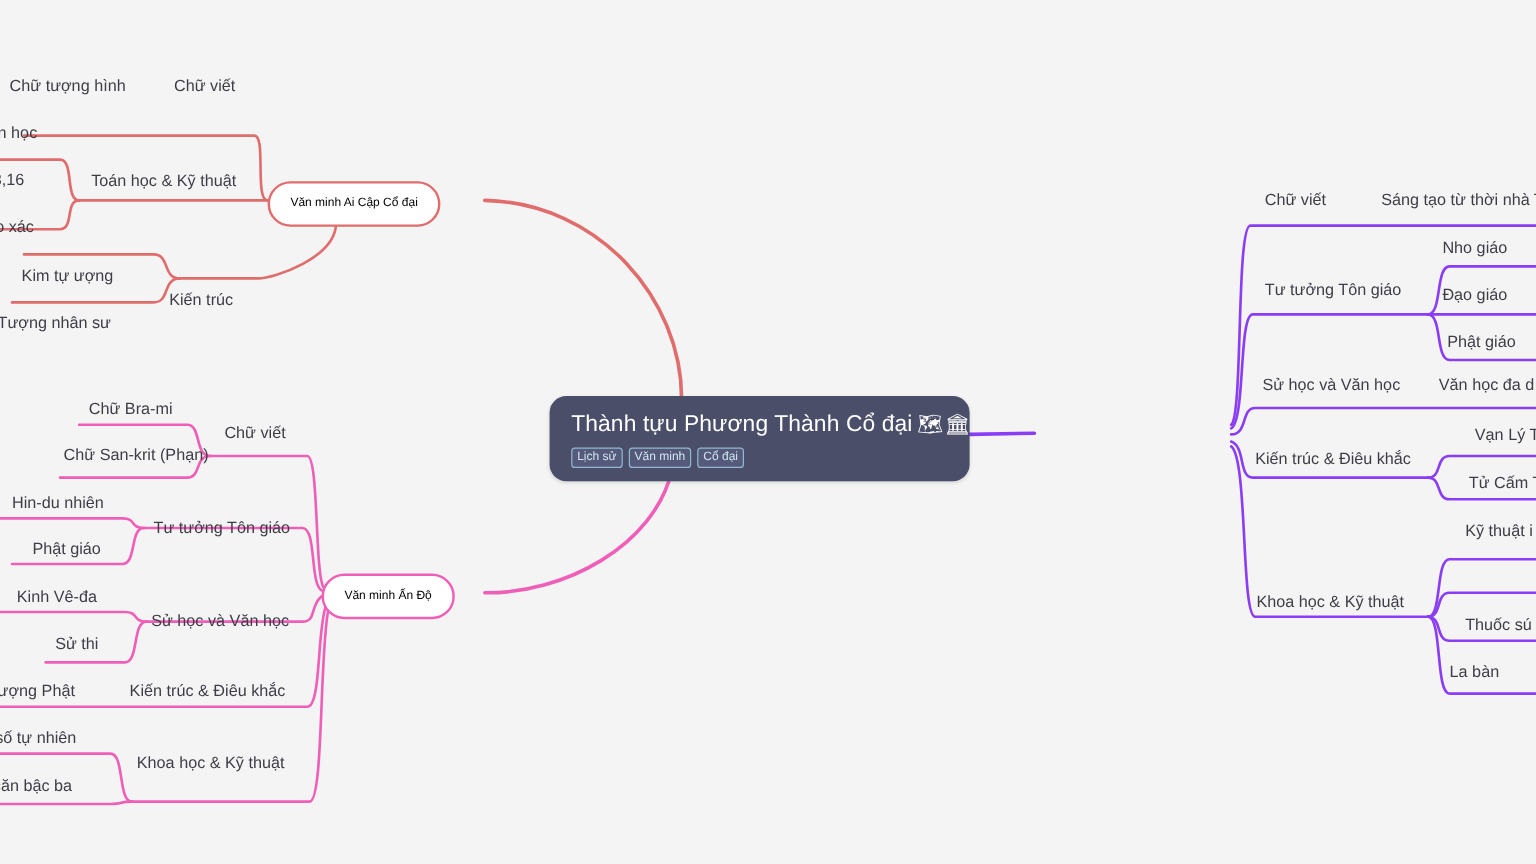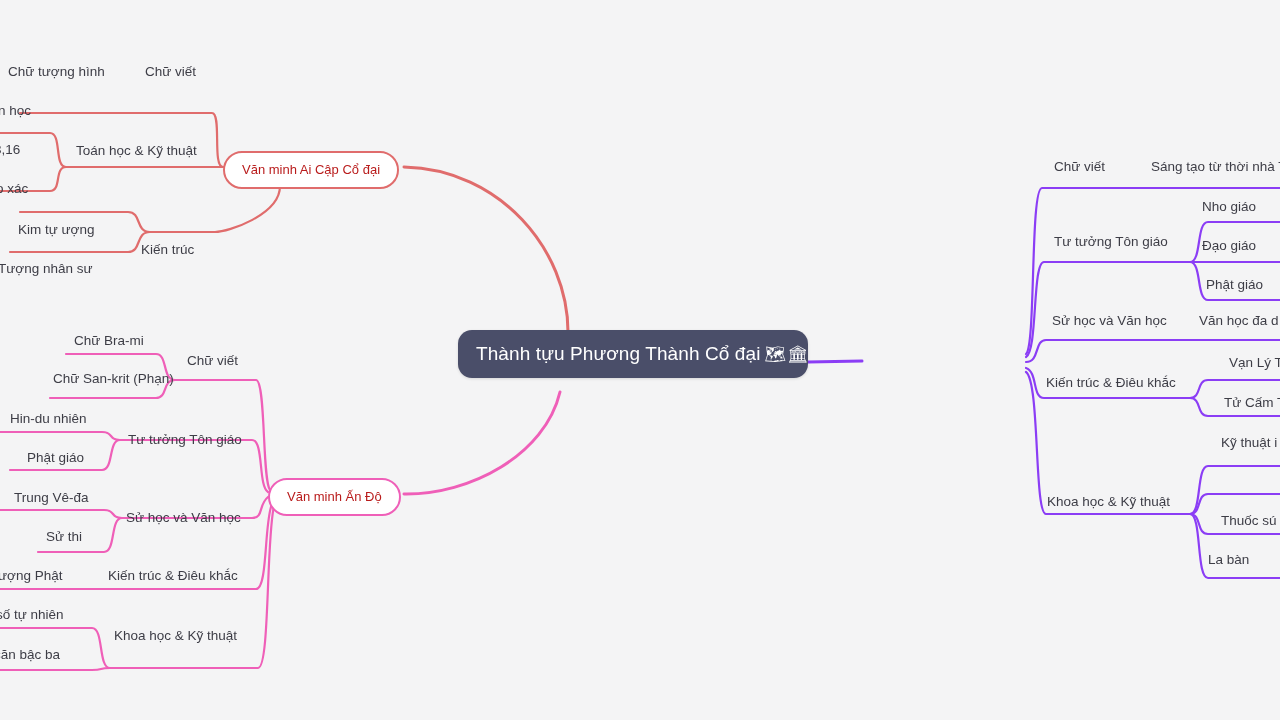--- a/index.html
+++ b/index.html
@@ -64,23 +64,23 @@
 
   
   .branch-node {
     position: absolute;
     box-sizing: border-box;
     background: #ffffff;
     border-radius: 999px;
     border: 2px solid #999;
     padding: 9px 17px;
     white-space: nowrap;
-    font-size: 13px;
+    font-size: 10px;
     line-height: 16px;
-    color: #b91c1c;
+    color: #000000;
     z-index: 4;
   }
 
   
   .leaf {
     position: absolute;
     white-space: nowrap;
     font-size: 13.5px;
     line-height: 16px;
     color: #3d3d46;
@@ -159,20 +159,25 @@
         <path d="M 1190,514 C 1202,514 1196,534 1208,534 L 1280,534"></path>
         <path d="M 1190,514 C 1202,514 1196,578 1208,578 L 1280,578"></path>
       </g>
     </g>
   </svg>
 
   <div class="root-node" style="left:458px; top:330px; width:350px;">
     <div class="root-title">
       <span>Thành tựu Phương Thành Cổ đại</span><span class="root-emoji">🗺🏛</span>
     </div>
+    <div class="root-tags">
+      <span class="root-tag">Lịch sử</span>
+      <span class="root-tag">Văn minh</span>
+      <span class="root-tag">Cổ đại</span>
+    </div>
   </div>
 
   <div class="branch-node" style="left:223px; top:151px; border-color:#e06c6c;">Văn minh Ai Cập Cổ đại</div>
 
   <div class="leaf lvl2" style="left:145px; top:64px;">Chữ viết</div>
   <div class="leaf lvl3" style="left:8px; top:64px;">Chữ tượng hình</div>
 
   <div class="leaf lvl2" style="left:76px; top:143px;">Toán học &amp; Kỹ thuật</div>
   <div class="leaf lvl3" style="left:-2px; top:103px;">n học</div>
   <div class="leaf lvl3" style="left:-6px; top:142px;"> 3,16</div>
@@ -186,21 +191,21 @@
 
   <div class="leaf lvl2" style="left:187px; top:353px;">Chữ viết</div>
   <div class="leaf lvl3" style="left:74px; top:333px;">Chữ Bra-mi</div>
   <div class="leaf lvl3" style="left:53px; top:371px;">Chữ San-krit (Phạn)</div>
 
   <div class="leaf lvl2" style="left:128px; top:432px;">Tư tưởng Tôn giáo</div>
   <div class="leaf lvl3" style="left:10px; top:411px;">Hin-du nhiên</div>
   <div class="leaf lvl3" style="left:27px; top:450px;">Phật giáo</div>
 
   <div class="leaf lvl2" style="left:126px; top:510px;">Sử học và Văn học</div>
-  <div class="leaf lvl3" style="left:14px; top:490px;">Trung Vê-đa</div>
+  <div class="leaf lvl3" style="left:14px; top:490px;">Kinh Vê-đa</div>
   <div class="leaf lvl3" style="left:46px; top:529px;">Sử thi</div>
 
   <div class="leaf lvl2" style="left:108px; top:568px;">Kiến trúc &amp; Điêu khắc</div>
   <div class="leaf lvl3" style="left:-2px; top:568px;">ượng Phật</div>
 
   <div class="leaf lvl2" style="left:114px; top:628px;">Khoa học &amp; Kỹ thuật</div>
   <div class="leaf lvl3" style="left:-4px; top:607px;"> số tự nhiên</div>
   <div class="leaf lvl3" style="left:-6px; top:647px;">căn bậc ba</div>
 
 

